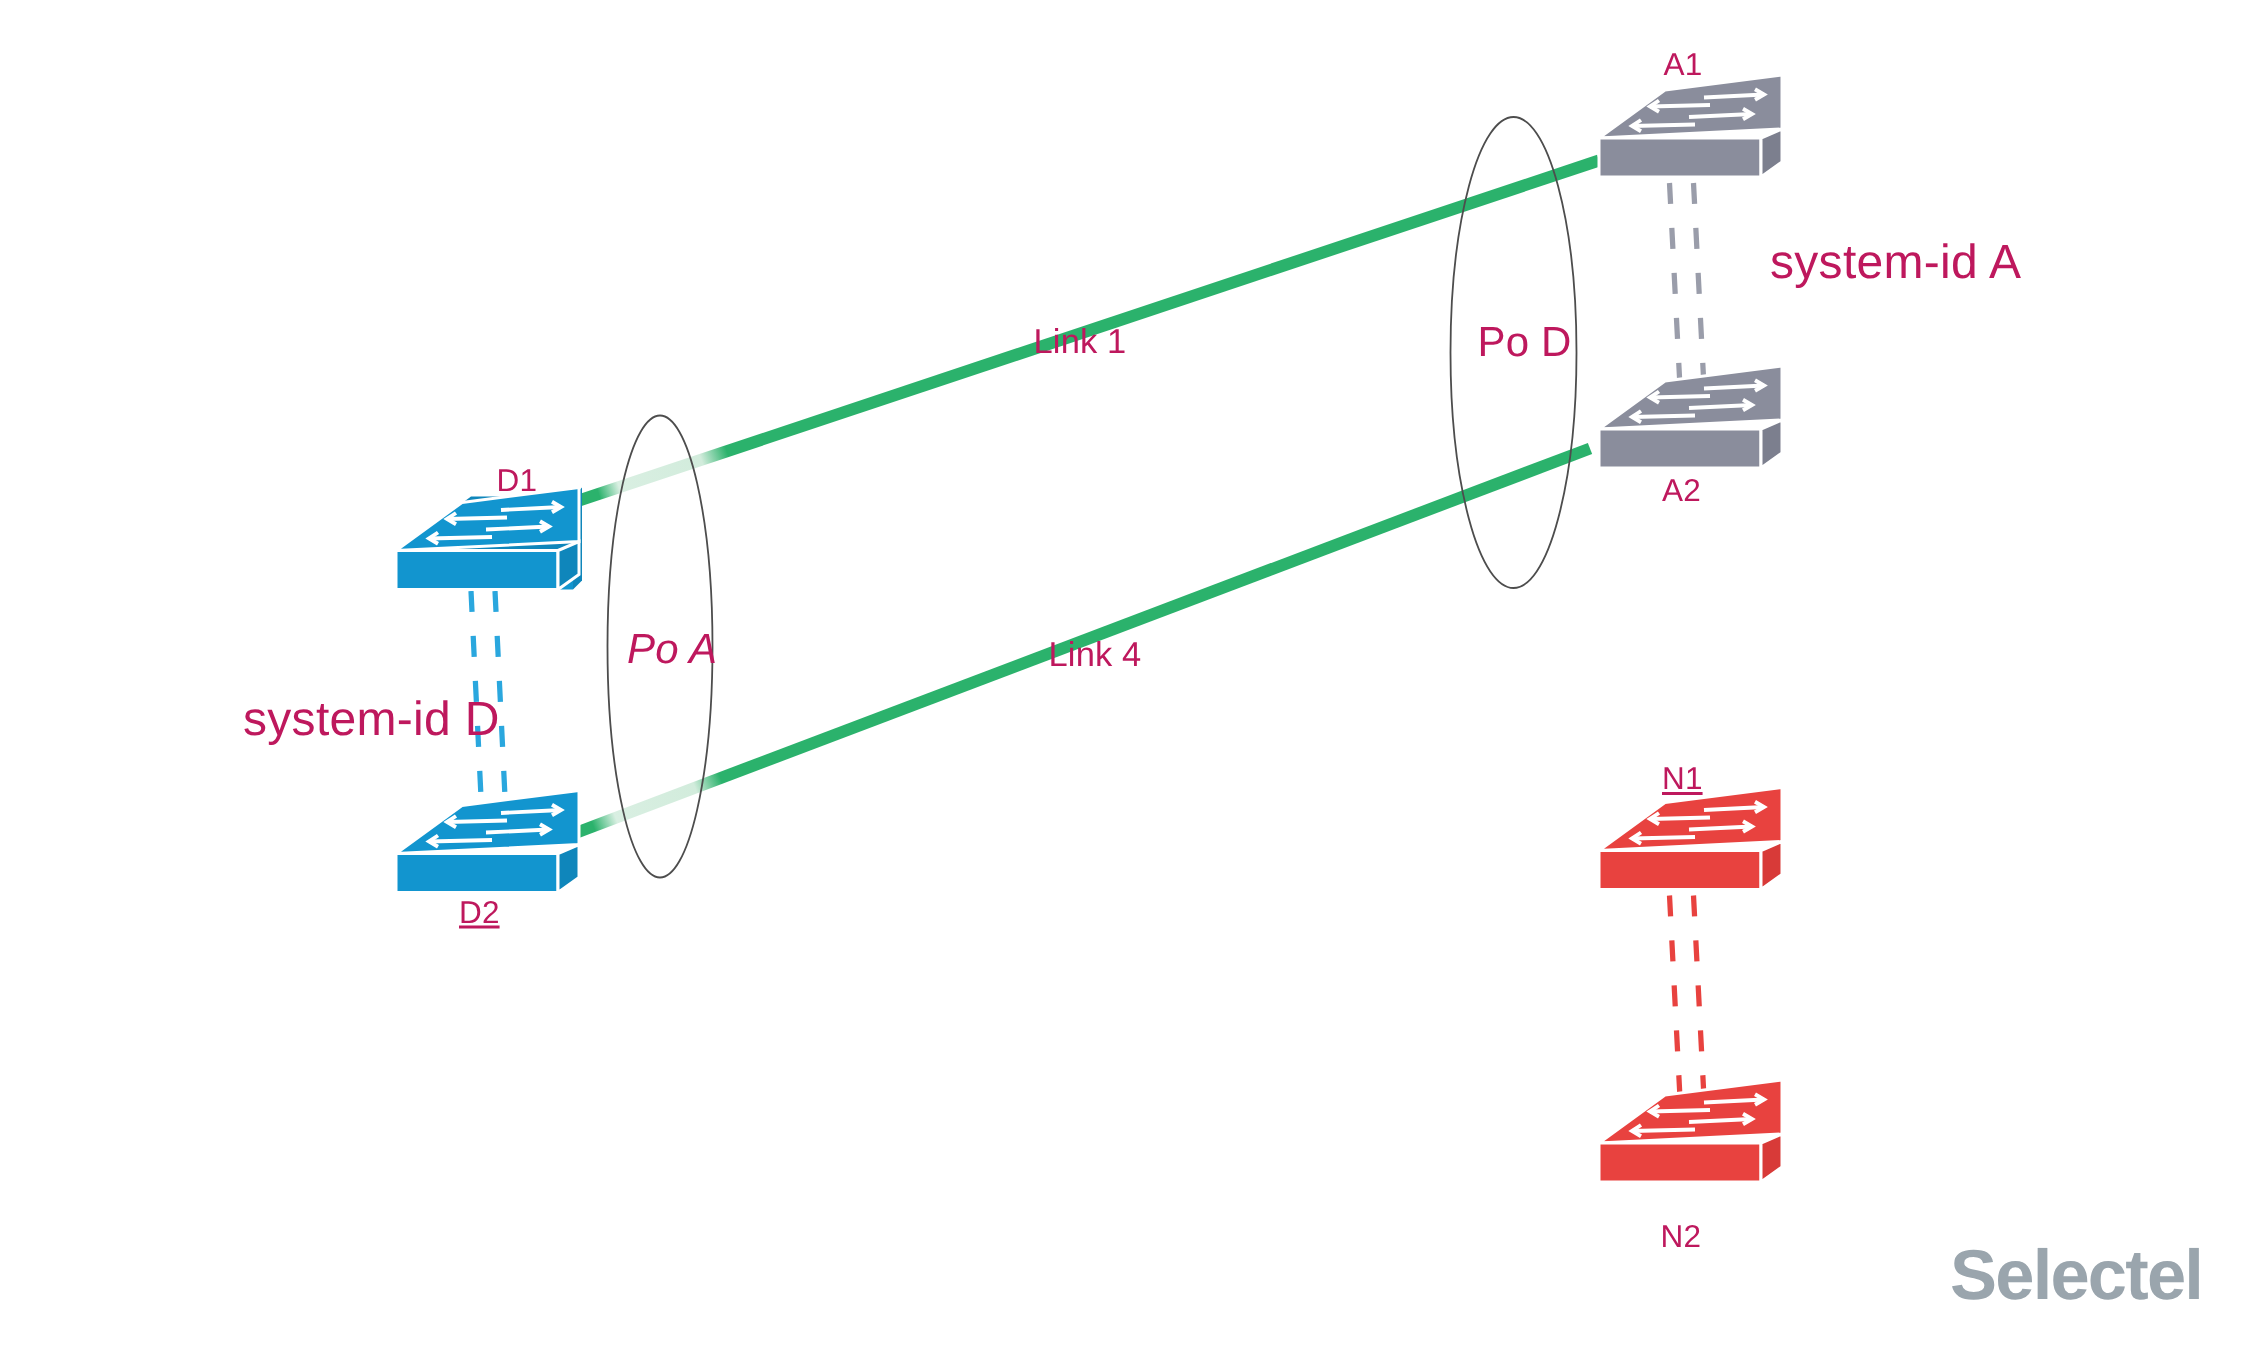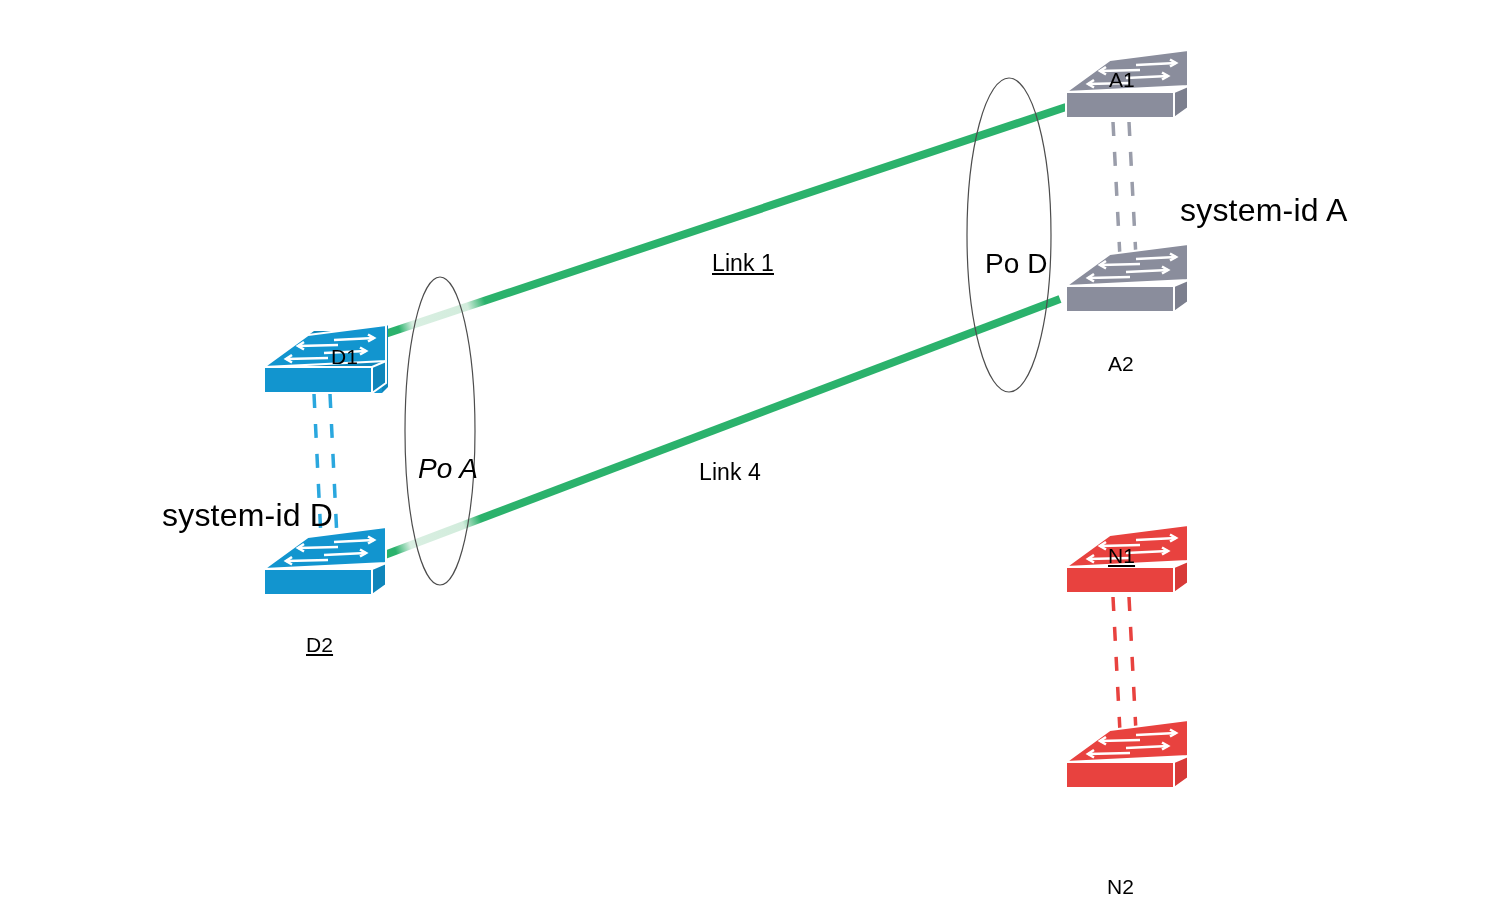--- a/index.html
+++ b/index.html
@@ -22,24 +22,23 @@
   #canvas {
     position: absolute;
     left: 0;
     top: 0;
     width: 1501px;
     height: 900px;
   }
   .lbl {
     position: absolute;
     white-space: nowrap;
-    color: #000000;
+    color: #be185d;
     font-weight: 400;
     line-height: 1;
-    margin-top: 36px;
   }
   .lbl-node {
     font-size: 21px;
     letter-spacing: 0.1px;
   }
   .lbl-link {
     font-size: 23px;
     letter-spacing: 0.1px;
   }
   .lbl-po {
@@ -215,25 +214,26 @@
         <polyline points="28,24 22,28 28,31.5" stroke-linejoin="miter"></polyline>
       </g>
     </g>
   </svg>
 
   <div class="lbl lbl-node" style="left:331px; top:310px;">D1</div>
   <div class="lbl lbl-node" style="left:306px; top:598px;text-decoration:underline;">D2</div>
   <div class="lbl lbl-node" style="left:1109px; top:33px;">A1</div>
   <div class="lbl lbl-node" style="left:1108px; top:317px;">A2</div>
   <div class="lbl lbl-node" style="left:1108px; top:509px;text-decoration:underline;">N1</div>
-  <div class="lbl lbl-node" style="left:1107px; top:840px;text-align:right;">N2</div>
-
-  <div class="lbl lbl-link" style="left:712px; top:216px;text-decoration:underline;">Link 1</div>
+  <div class="lbl lbl-node" style="left:1107px; top:814px;text-align:right;">N2</div>
+
+  <div class="lbl lbl-link" style="left:689px; top:216px;">Link 1</div>
   <div class="lbl lbl-link" style="left:699px; top:425px;">Link 4</div>
 
   <div class="lbl lbl-po" style="left:418px; top:419px;font-style:italic;">Po A</div>
   <div class="lbl lbl-po" style="left:985px; top:214px;">Po D</div>
 
   <div class="lbl lbl-sysid" style="left:162px; top:463px;">system-id D</div>
   <div class="lbl lbl-sysid" style="left:1180px; top:158px;">system-id A</div>
 
+  <div class="logo">Selectel</div>
 
 </div>
 
 </body></html>

